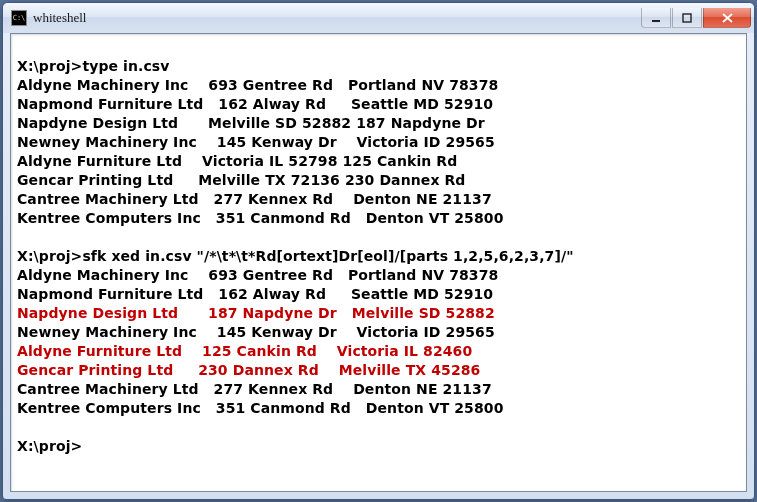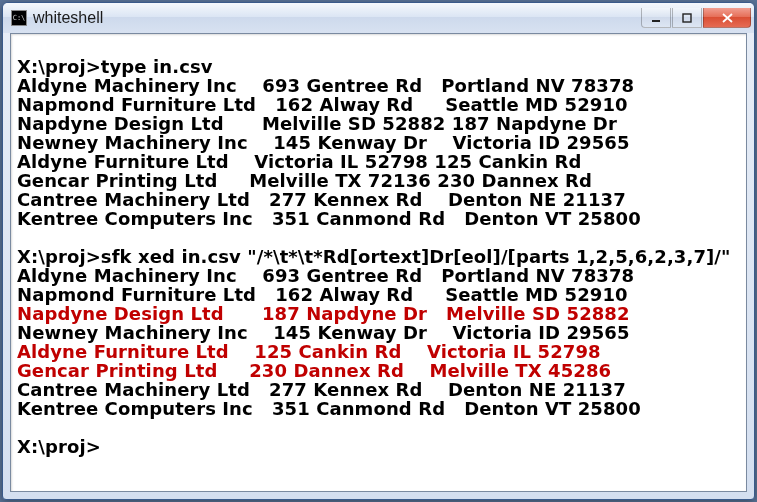--- a/index.html
+++ b/index.html
@@ -37,23 +37,24 @@
       margin-right: 6px;
       position: relative;
       display: inline-flex;
       align-items: center;
       justify-content: center;
       font-size: 7px;
       color: #ccc;
       font-family: monospace;
     }
     .title-text {
-      font-size: 16px;
+      font-size: 13px;
       color: #1a1a1a;
       flex: 1;
+      font-family: Liberation Serif, serif;
     }
     .win-controls {
       display: flex;
       gap: 1px;
       margin-right: 1px;
     }
     .win-btn {
       width: 30px;
       height: 20px;
       border: 1px solid rgba(0,0,0,0.25);
@@ -74,21 +75,21 @@
       flex: 1;
       margin: 0 7px 7px 7px;
       background: #fff;
       border: 1px solid #7a8aa0;
       box-shadow: inset 1px 1px 2px rgba(0,0,0,0.15);
       overflow-y: auto;
       overflow-x: hidden;
     }
     .terminal {
       font-family: "Verdana", "DejaVu Sans", sans-serif;
-      font-size: 18px;
+      font-size: 14px;
       font-weight: bold;
       line-height: 19px;
       color: #000;
       white-space: pre;
       padding: 4px 6px 4px 6px;
       letter-spacing: 0.1px;
     }
     .terminal .hl {
       color: #c00000;
       text-align: right;
@@ -147,20 +148,20 @@
 Aldyne Furniture Ltd    Victoria IL 52798 125 Cankin Rd
 Gencar Printing Ltd     Melville TX 72136 230 Dannex Rd
 Cantree Machinery Ltd   277 Kennex Rd    Denton NE 21137
 Kentree Computers Inc   351 Canmond Rd   Denton VT 25800
 
 X:\proj&gt;sfk xed in.csv "/*\t*\t*Rd[ortext]Dr[eol]/[parts 1,2,5,6,2,3,7]/"
 Aldyne Machinery Inc    693 Gentree Rd   Portland NV 78378
 Napmond Furniture Ltd   162 Alway Rd     Seattle MD 52910
 <span class="hl">Napdyne Design Ltd      187 Napdyne Dr   Melville SD 52882</span>
 Newney Machinery Inc    145 Kenway Dr    Victoria ID 29565
-<span class="hl">Aldyne Furniture Ltd    125 Cankin Rd    Victoria IL 52798</span>
+<span class="hl">Aldyne Furniture Ltd    125 Cankin Rd    Victoria IL 82460</span>
 <span class="hl">Gencar Printing Ltd     230 Dannex Rd    Melville TX 45286</span>
 Cantree Machinery Ltd   277 Kennex Rd    Denton NE 21137
 Kentree Computers Inc   351 Canmond Rd   Denton VT 25800
 
 X:\proj&gt;</div>
   </div>
 </div>
 
 </body></html>

